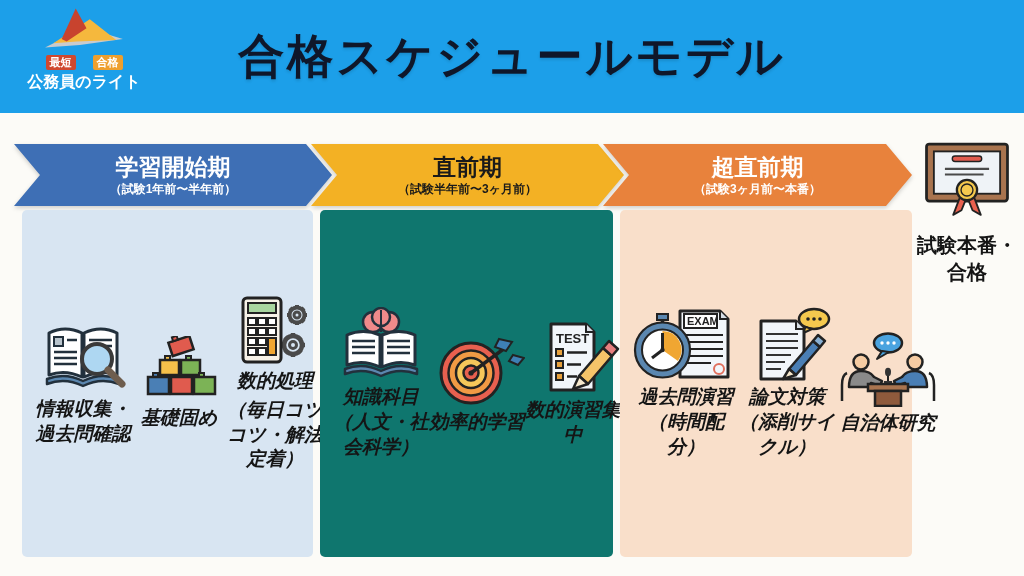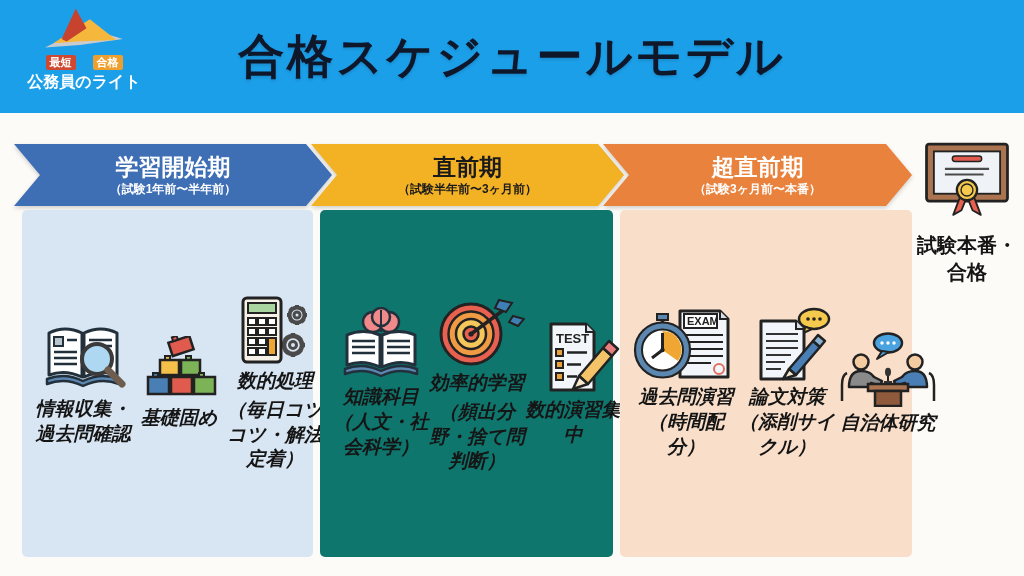--- a/index.html
+++ b/index.html
@@ -186,21 +186,20 @@
         <circle cx="42" cy="41" r="30" fill="#E8604F" stroke="#222222" stroke-width="3"></circle>
         <circle cx="42" cy="41" r="22.5" fill="#F09A44" stroke="#222222" stroke-width="2.5"></circle>
         <circle cx="42" cy="41" r="15" fill="#F5C75A" stroke="#222222" stroke-width="2.5"></circle>
         <circle cx="42" cy="41" r="7.5" fill="#E8604F" stroke="#222222" stroke-width="2.5"></circle>
         <line x1="42" y1="41" x2="80" y2="13" stroke="#222222" stroke-width="3.5"></line>
         <polygon points="70,7 83,10 77,19 66,15" fill="#3E7FB5" stroke="#222222" stroke-width="2"></polygon>
         <polygon points="84,23 95,26 89,33 80,29" fill="#3E7FB5" stroke="#222222" stroke-width="2"></polygon>
         <circle cx="42" cy="41" r="2.6" fill="#222222"></circle>
       </svg>
       <div class="cap">効率的学習</div>
-      <div class="cap">（頻出分野・捨て問判断）</div>
     </div>
     <div class="item">
       <svg width="96" height="74" viewBox="0 0 96 74">
         <path d="M26 4 H61 L69 12 V70 H26 Z" fill="#F2F6FA" stroke="#222222" stroke-width="3" stroke-linejoin="round"></path>
         <path d="M61 4 V12 H69" fill="#D7DEE5" stroke="#222222" stroke-width="2"></path>
         <text x="31" y="23" font-size="13" font-weight="bold" fill="#222222">TEST</text>
         <g fill="#E8A13C" stroke="#222222" stroke-width="2">
           <rect x="31" y="29" width="7" height="7"></rect>
             <rect x="31" y="41" width="7" height="7"></rect>
             <rect x="31" y="53" width="7" height="7"></rect>

